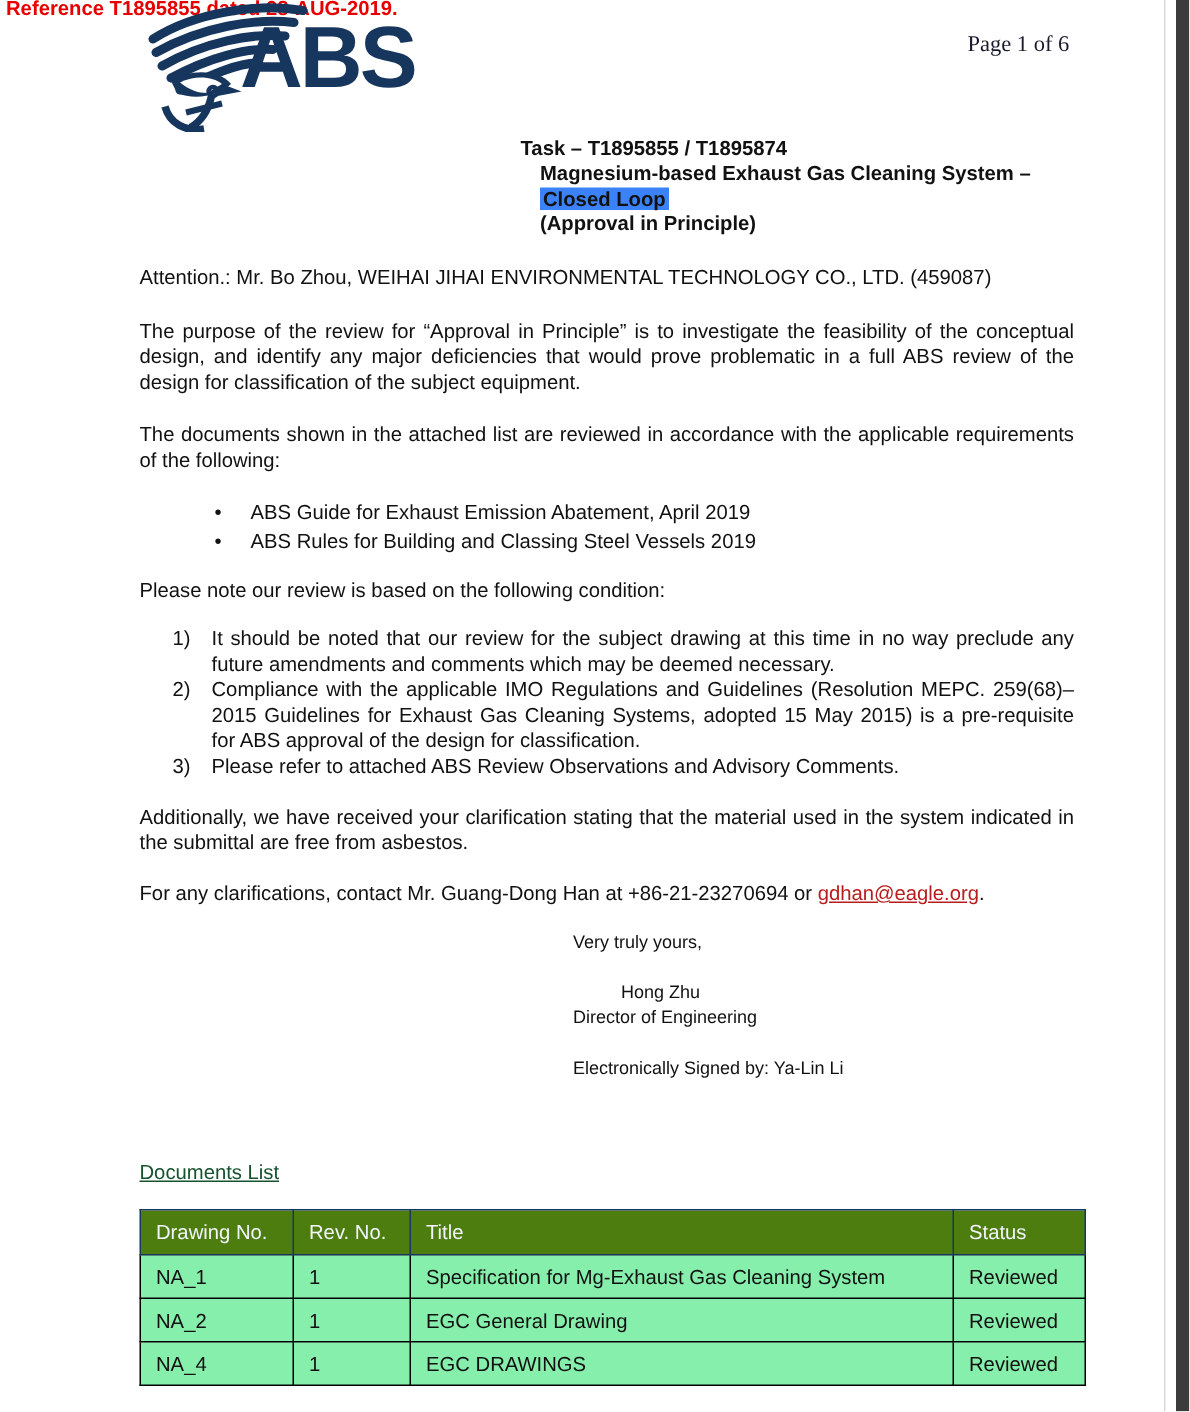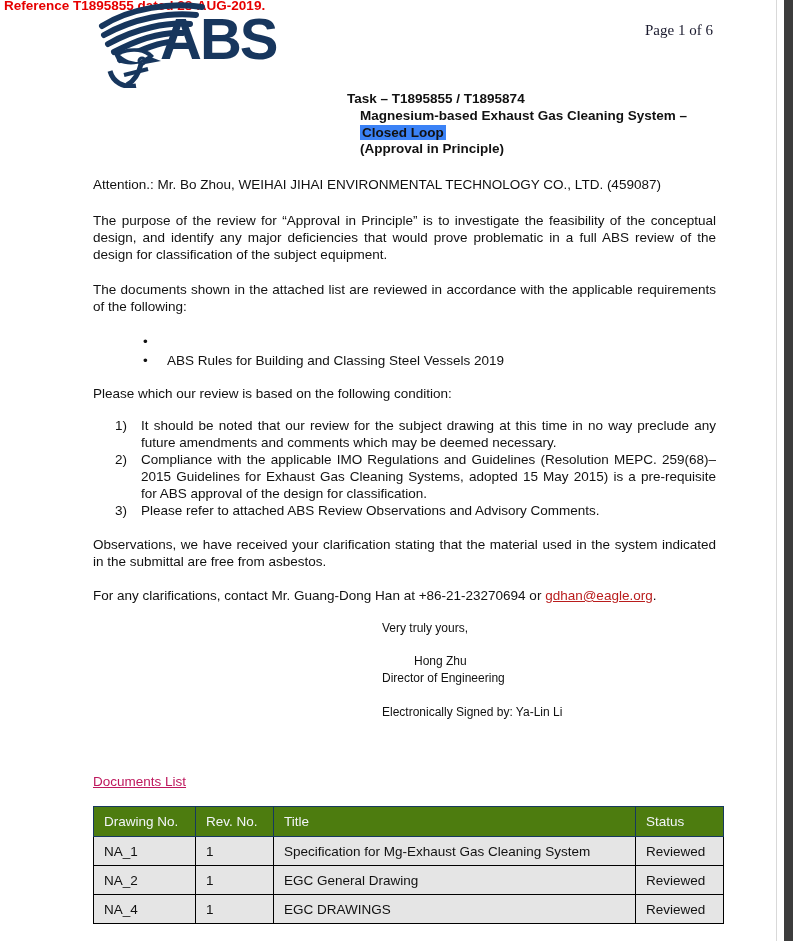--- a/index.html
+++ b/index.html
@@ -65,38 +65,38 @@
   a.mail-link { color: #b91c1c; text-decoration: underline; }
 
   .sig { position: absolute; left: 382px; font-size: 12px; line-height: 17px; }
   .sig-val   { top: 620px; }
   .sig-name  { top: 653px; margin-left: 32px; }
   .sig-title { top: 670px; }
   .sig-esign { top: 704px; }
 
   .docs-heading {
     position: absolute; left: 93px; top: 774px;
-    font-size: 13.5px; text-decoration: underline; color: #be185d;
+    font-size: 13.5px; text-decoration: underline; color: #14532d;
   }
 
   
   .docs-table {
     position: absolute; left: 93px; top: 806px;
     border-collapse: collapse; table-layout: fixed; width: 630px;
     font-size: 13.5px;
   }
   .docs-table th {
     background: #4d7c0f; color: #f2f5f9; font-weight: normal;
     text-align: left; height: 30px; padding: 0 0 0 10px;
     border: 1px solid #16385e; border-left: 1px solid #5a7795;
   }
   .docs-table th:first-child { border-left: 1px solid #16385e; }
   .docs-table td {
     border: 1px solid #000000; height: 29px; padding: 0 0 0 10px;
-    background: #e5e5e5; color: #111;
+    background: #86efac; color: #111;
   }
   .col-drawing { width: 102px; }
   .col-rev { width: 78px; }
   .col-title { width: 362px; }
   .col-status { width: 88px; }
 </style>
 </head>
 <body>
 
 <div class="page">
@@ -138,45 +138,46 @@
 
   <div class="body-text attention">Attention.: Mr. Bo Zhou, WEIHAI JIHAI ENVIRONMENTAL TECHNOLOGY CO., LTD. (459087)</div>
 
   <div class="body-text para-purpose just">The purpose of the review for “Approval in Principle” is to investigate the feasibility of the conceptual design, and identify any major deficiencies that would prove problematic in a full ABS review of the design for classification of the subject equipment.</div>
 
   <div class="body-text para-docs just">The documents shown in the attached list are reviewed in accordance with the applicable requirements of the following:</div>
 
   <div class="body-text bullets">
     <div class="bullet-row">
       <span class="bullet-mark">•</span>
+      <span>ABS Guide for Exhaust Emission Abatement, April 2019</span>
     </div>
     <div class="bullet-row">
       <span class="bullet-mark">•</span>
       <span>ABS Rules for Building and Classing Steel Vessels 2019</span>
     </div>
   </div>
 
-  <div class="body-text please-note">Please which our review is based on the following condition:</div>
+  <div class="body-text please-note">Please note our review is based on the following condition:</div>
 
   <div class="body-text conditions">
     <div class="cond-row">
       <span class="cond-num">1)</span>
       <span class="cond-text">It should be noted that our review for the subject drawing at this time in no way preclude any future amendments and comments which may be deemed necessary.</span>
     </div>
     <div class="cond-row">
       <span class="cond-num">2)</span>
       <span class="cond-text">Compliance with the applicable IMO Regulations and Guidelines (Resolution MEPC. 259(68)– 2015 Guidelines for Exhaust Gas Cleaning Systems, adopted 15 May 2015) is a pre-requisite for ABS approval of the design for classification.</span>
     </div>
     <div class="cond-row">
       <span class="cond-num">3)</span>
       <span class="cond-text">Please refer to attached ABS Review Observations and Advisory Comments.</span>
     </div>
   </div>
 
-  <div class="body-text additionally just">Observations, we have received your clarification stating that the material used in the system indicated in the submittal are free from asbestos.</div>
+  <div class="body-text additionally just">Additionally, we have received your clarification stating that the material used in the system indicated in the submittal are free from asbestos.</div>
 
   <div class="body-text clarif">
     <span>For any clarifications, contact Mr. Guang-Dong Han at +86-21-23270694 or </span><a href="#" class="mail-link">gdhan@eagle.org</a><span>.</span>
   </div>
 
   <div class="sig sig-val">Very truly yours,</div>
   <div class="sig sig-name">Hong Zhu</div>
   <div class="sig sig-title">Director of Engineering</div>
   <div class="sig sig-esign">Electronically Signed by: Ya-Lin Li</div>
 

